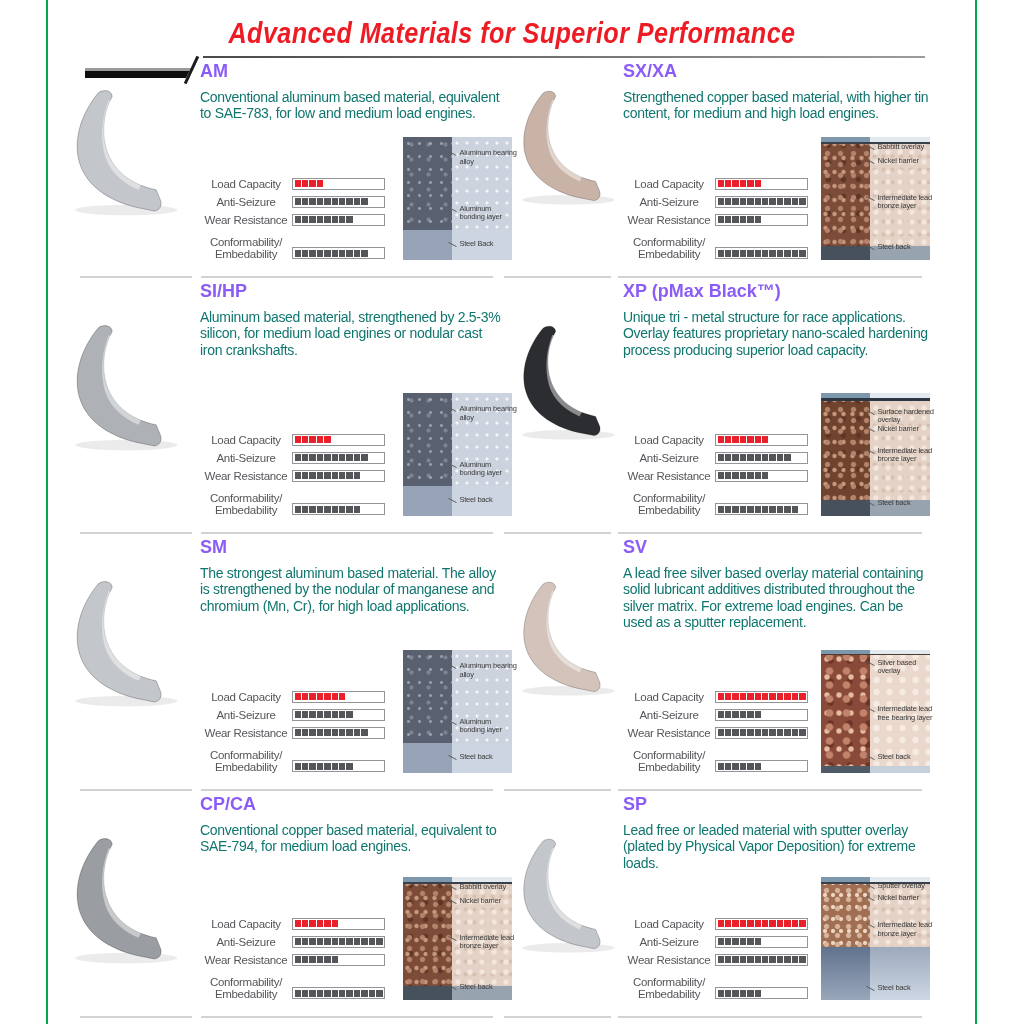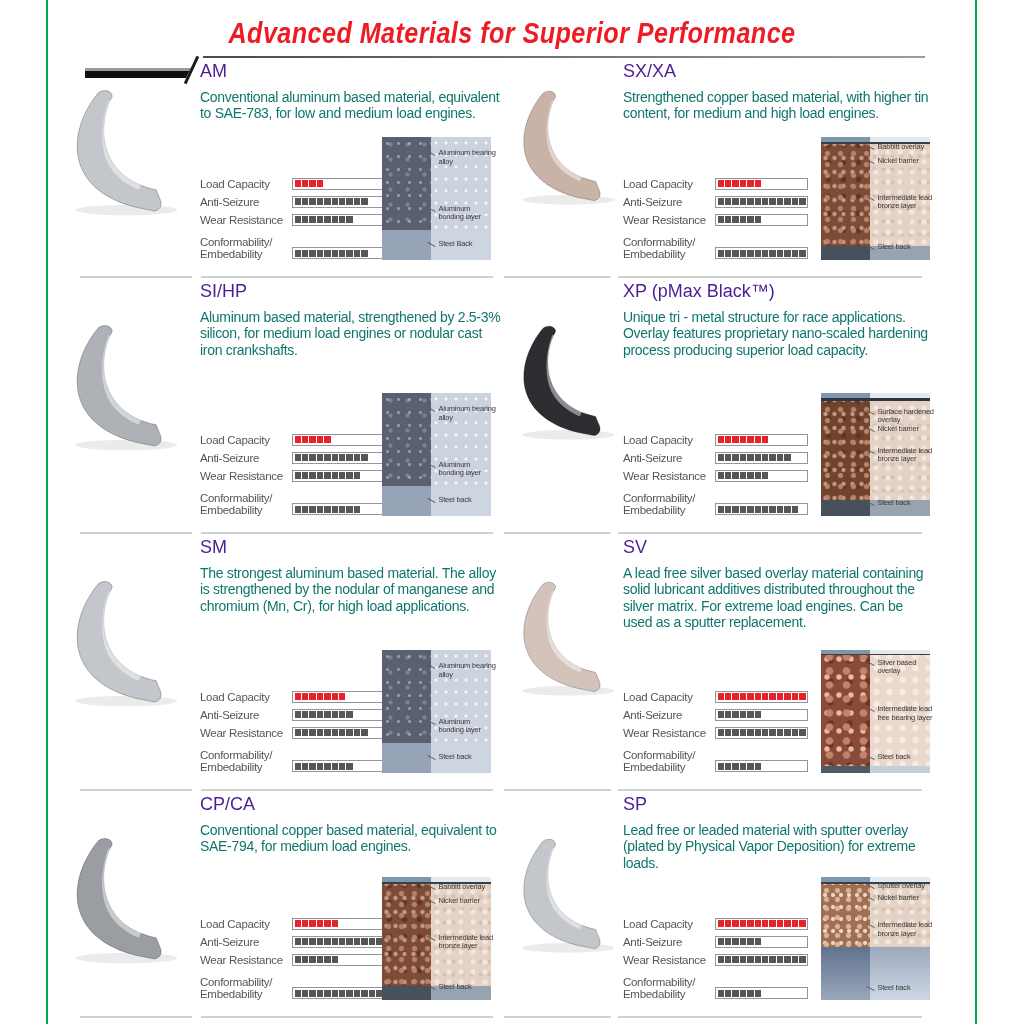--- a/index.html
+++ b/index.html
@@ -31,42 +31,42 @@
           display:grid; grid-template-columns:465px 465px;
           grid-template-rows:217px 256px 257px 227px; }
   .section { position:relative; padding-top:4px; }
   .section:nth-child(-n+2) { padding-top:1px; }
 
   .bearing-wrap { position:absolute; left:10px; top:44px; width:142px; height:132px; }
   .section:nth-child(-n+2) .bearing-wrap { top:26px; }
   .section:nth-child(even) .bearing-wrap { left:-6px; width:128px; height:122px; }
   .bearing-wrap svg { width:100%; height:100%; }
 
-  .sec-head { color:#4c1d95; font-size:18px; font-weight:normal; margin:0 0 7px 153px; }
+  .sec-head { color:#8b5cf6; font-size:18px; font-weight:bold; margin:0 0 7px 153px; }
   .sec-desc { color:#0f766e; font-size:14px; line-height:1.17; letter-spacing:-.3px;
               margin-left:153px; width:302px; }
   .section:nth-child(even) .sec-head,
   .section:nth-child(even) .sec-desc { margin-left:111px; }
   .section:nth-child(even) .sec-desc { width:312px; }
 
   
   .ratings { position:absolute; left:153px; bottom:17px; width:195px; }
   .section:nth-child(even) .ratings { left:111px; }
-  .r-row { display:flex; align-items:center; margin-top:6px; }
+  .r-row { display:flex; align-items:center; margin-top:6px;text-align:center; }
   .r-row.two-line { align-items:flex-end; margin-top:10px; }
   .r-label { width:92px; color:#55565a; font-size:11.5px; line-height:1.05; letter-spacing:-.3px; }
   .r-bar { width:93px; height:12px; border:1.5px solid #939598; background:#fff;
            display:flex; gap:1px; padding:1.5px; }
   .two-line .r-bar { margin-bottom:1px; }
   .seg { flex:1; }
   .fill-dark { background:#55565a; }
   .fill-red  { background:#e8212b; }
 
   
-  .swatch { position:absolute; right:21px; bottom:17px; width:109px; height:123px;
+  .swatch { position:absolute; right:0; bottom:17px; width:109px; height:123px;
             --steelH:24%; }
   .section:nth-child(even) .swatch { right:47px; }
   .tex  { position:absolute; left:0; top:0; width:45%; height:calc(100% - var(--steelH)); }
   .fade { position:absolute; right:0; top:0; width:55%; height:calc(100% - var(--steelH)); }
   .steel{ position:absolute; left:0; bottom:0; width:100%; height:var(--steelH); }
   .band { display:none; position:absolute; left:0; top:0; width:100%; height:7px;
           background:linear-gradient(90deg,#7d97ad 0 45%, #e2eaf0 45% 100%);
           border-bottom:2px solid #39404a; z-index:2; }
 
   .swatch[data-type="aluminum"] { --steelH:24%; }

